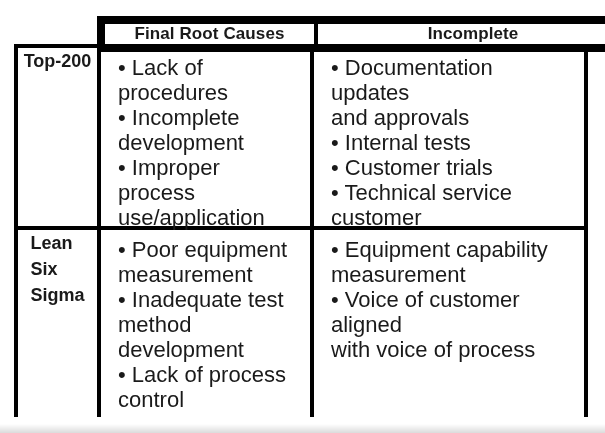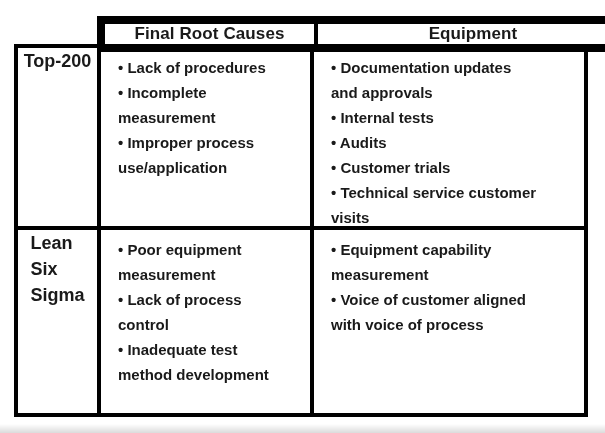--- a/index.html
+++ b/index.html
@@ -73,74 +73,73 @@
     font-weight: 600;
   }
   .label-text {
     white-space: pre-line;
     text-align: left;
     line-height: 26px;
   }
 
   .content-cell {
     padding: 7px 8px 8px 17px;
-    font-size: 15px;
-    font-weight: 700;
+    font-size: 22px;
+    font-weight: 400;
     line-height: 25px;
   }
   .li { white-space: pre-line; }
 </style>
 </head>
 <body>
 
 <div class="page">
 
   <div class="header-row">
     <div class="header-cell">
       <span>Final Root Causes</span>
     </div>
     <div class="header-cell">
-      <span>Equipment</span>
+      <span>Incomplete</span>
     </div>
   </div>
 
   <div class="body-grid">
 
     <div class="cell label-cell">
       <span class="label-text">Top-200</span>
     </div>
     <div class="cell content-cell">
       <div class="li">• Lack of procedures</div>
       <div class="li">• Incomplete
-measurement</div>
+development</div>
       <div class="li">• Improper process
 use/application</div>
     </div>
     <div class="cell content-cell">
       <div class="li">• Documentation updates
 and approvals</div>
       <div class="li">• Internal tests</div>
-      <div class="li">• Audits</div>
       <div class="li">• Customer trials</div>
       <div class="li">• Technical service customer
 visits</div>
     </div>
 
     <div class="cell label-cell">
       <span class="label-text">Lean
 Six
 Sigma</span>
     </div>
     <div class="cell content-cell">
       <div class="li">• Poor equipment
 measurement</div>
+      <div class="li">• Inadequate test
+method development</div>
       <div class="li">• Lack of process
 control</div>
-      <div class="li">• Inadequate test
-method development</div>
     </div>
     <div class="cell content-cell">
       <div class="li">• Equipment capability
 measurement</div>
       <div class="li">• Voice of customer aligned
 with voice of process</div>
     </div>
 
   </div>
 </div>

